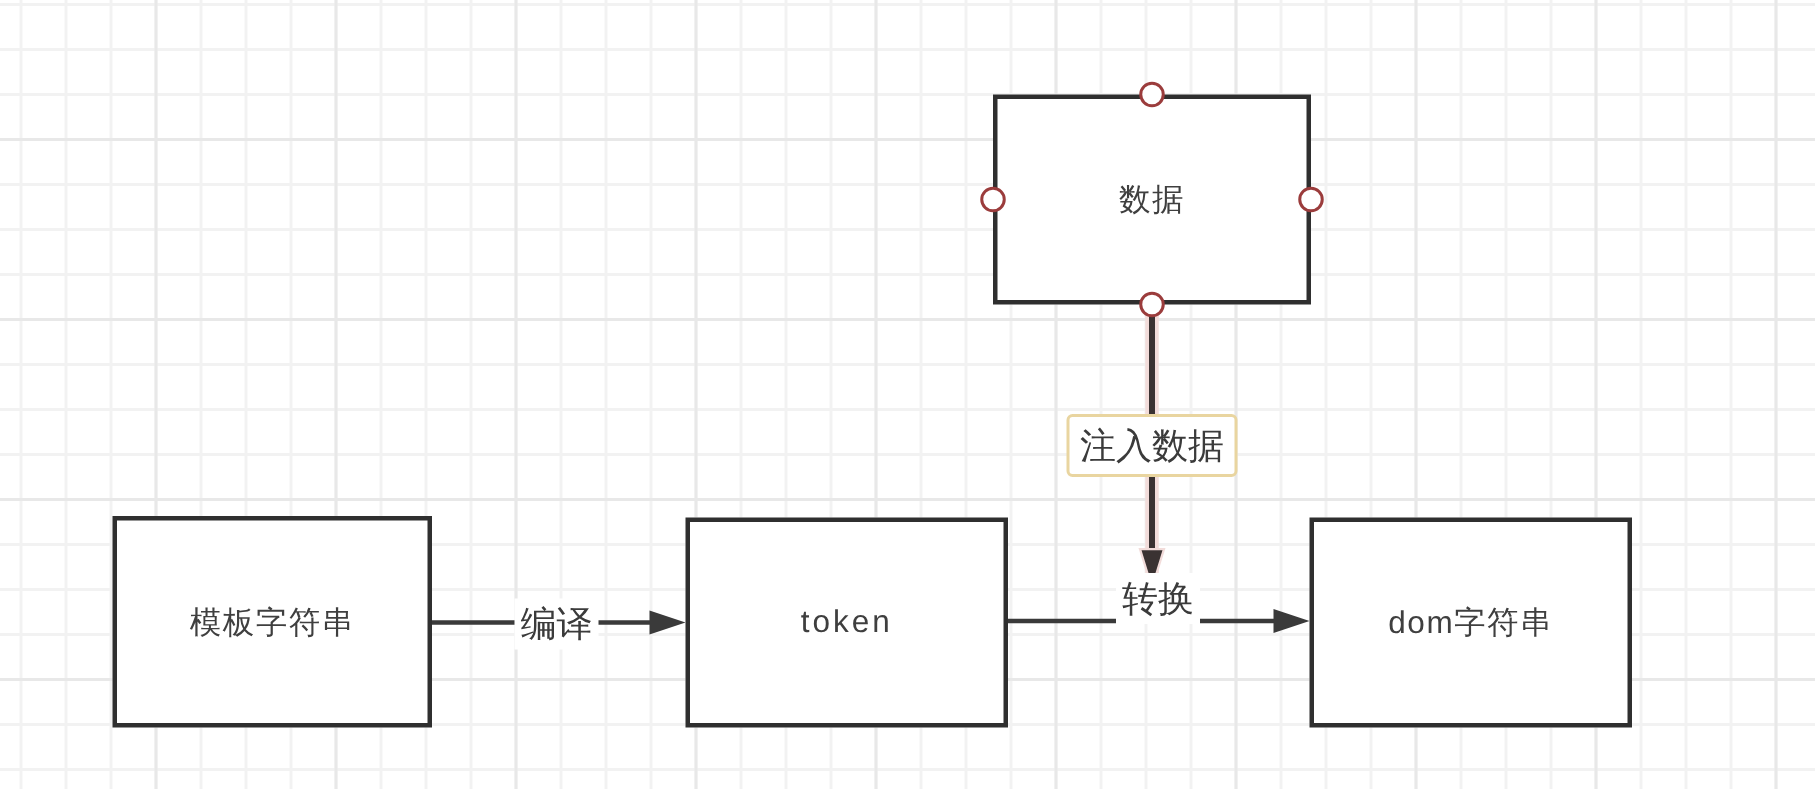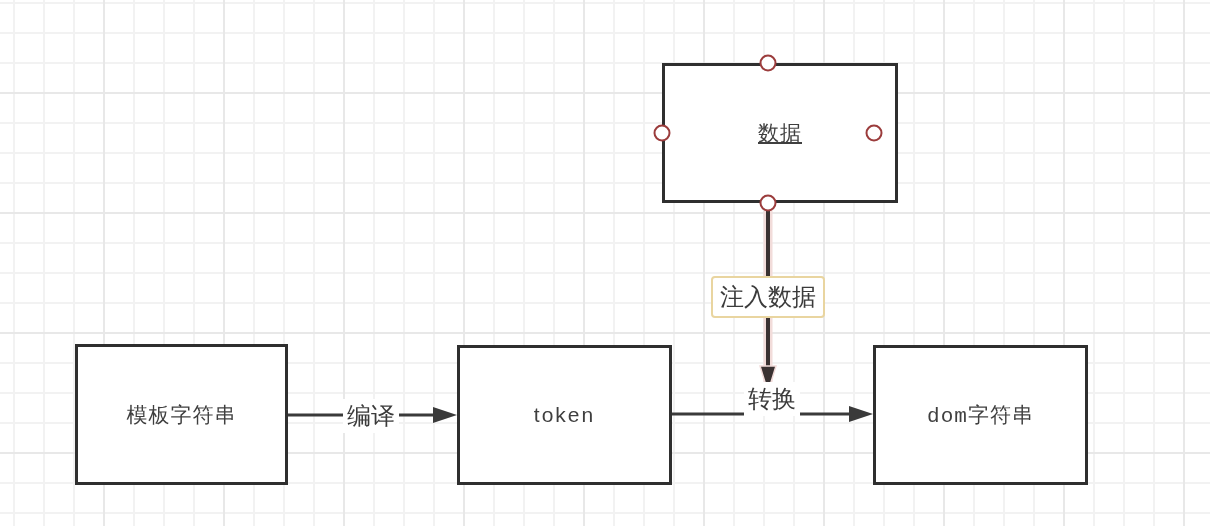--- a/index.html
+++ b/index.html
@@ -20,24 +20,24 @@
   }
 
   svg.edges{position:absolute;left:0;top:0;pointer-events:none;}
 
   .node{
     position:absolute;box-sizing:border-box;
     border:3px solid #2f2f2f;background:#ffffff;
     display:flex;align-items:center;justify-content:center;
     font-size:21px;color:#3f3f3f;letter-spacing:1px;
   }
-  .node-data{left:662px;top:63px;width:236px;height:140px;text-decoration:underline;}
+  .node-data{left:662px;top:63px;width:212px;height:140px;}
   .node-template{left:75px;top:344px;width:213px;height:141px;}
   .node-token{left:457px;top:345px;width:215px;height:140px;letter-spacing:2px;}
-  .node-dom{left:873px;top:345px;width:215px;height:140px;font-family:Liberation Mono, monospace;}
+  .node-dom{left:873px;top:345px;width:215px;height:140px;}
 
   .handle{
     position:absolute;width:13px;height:13px;
     border:2.5px solid #9b3c3c;border-radius:50%;
     background:#ffffff;box-sizing:content-box;
     transform:translate(-50%,-50%);
   }
   .handle-top{left:768px;top:63px;}
   .handle-right{left:874px;top:133px;}
   .handle-bottom{left:768px;top:203px;}

